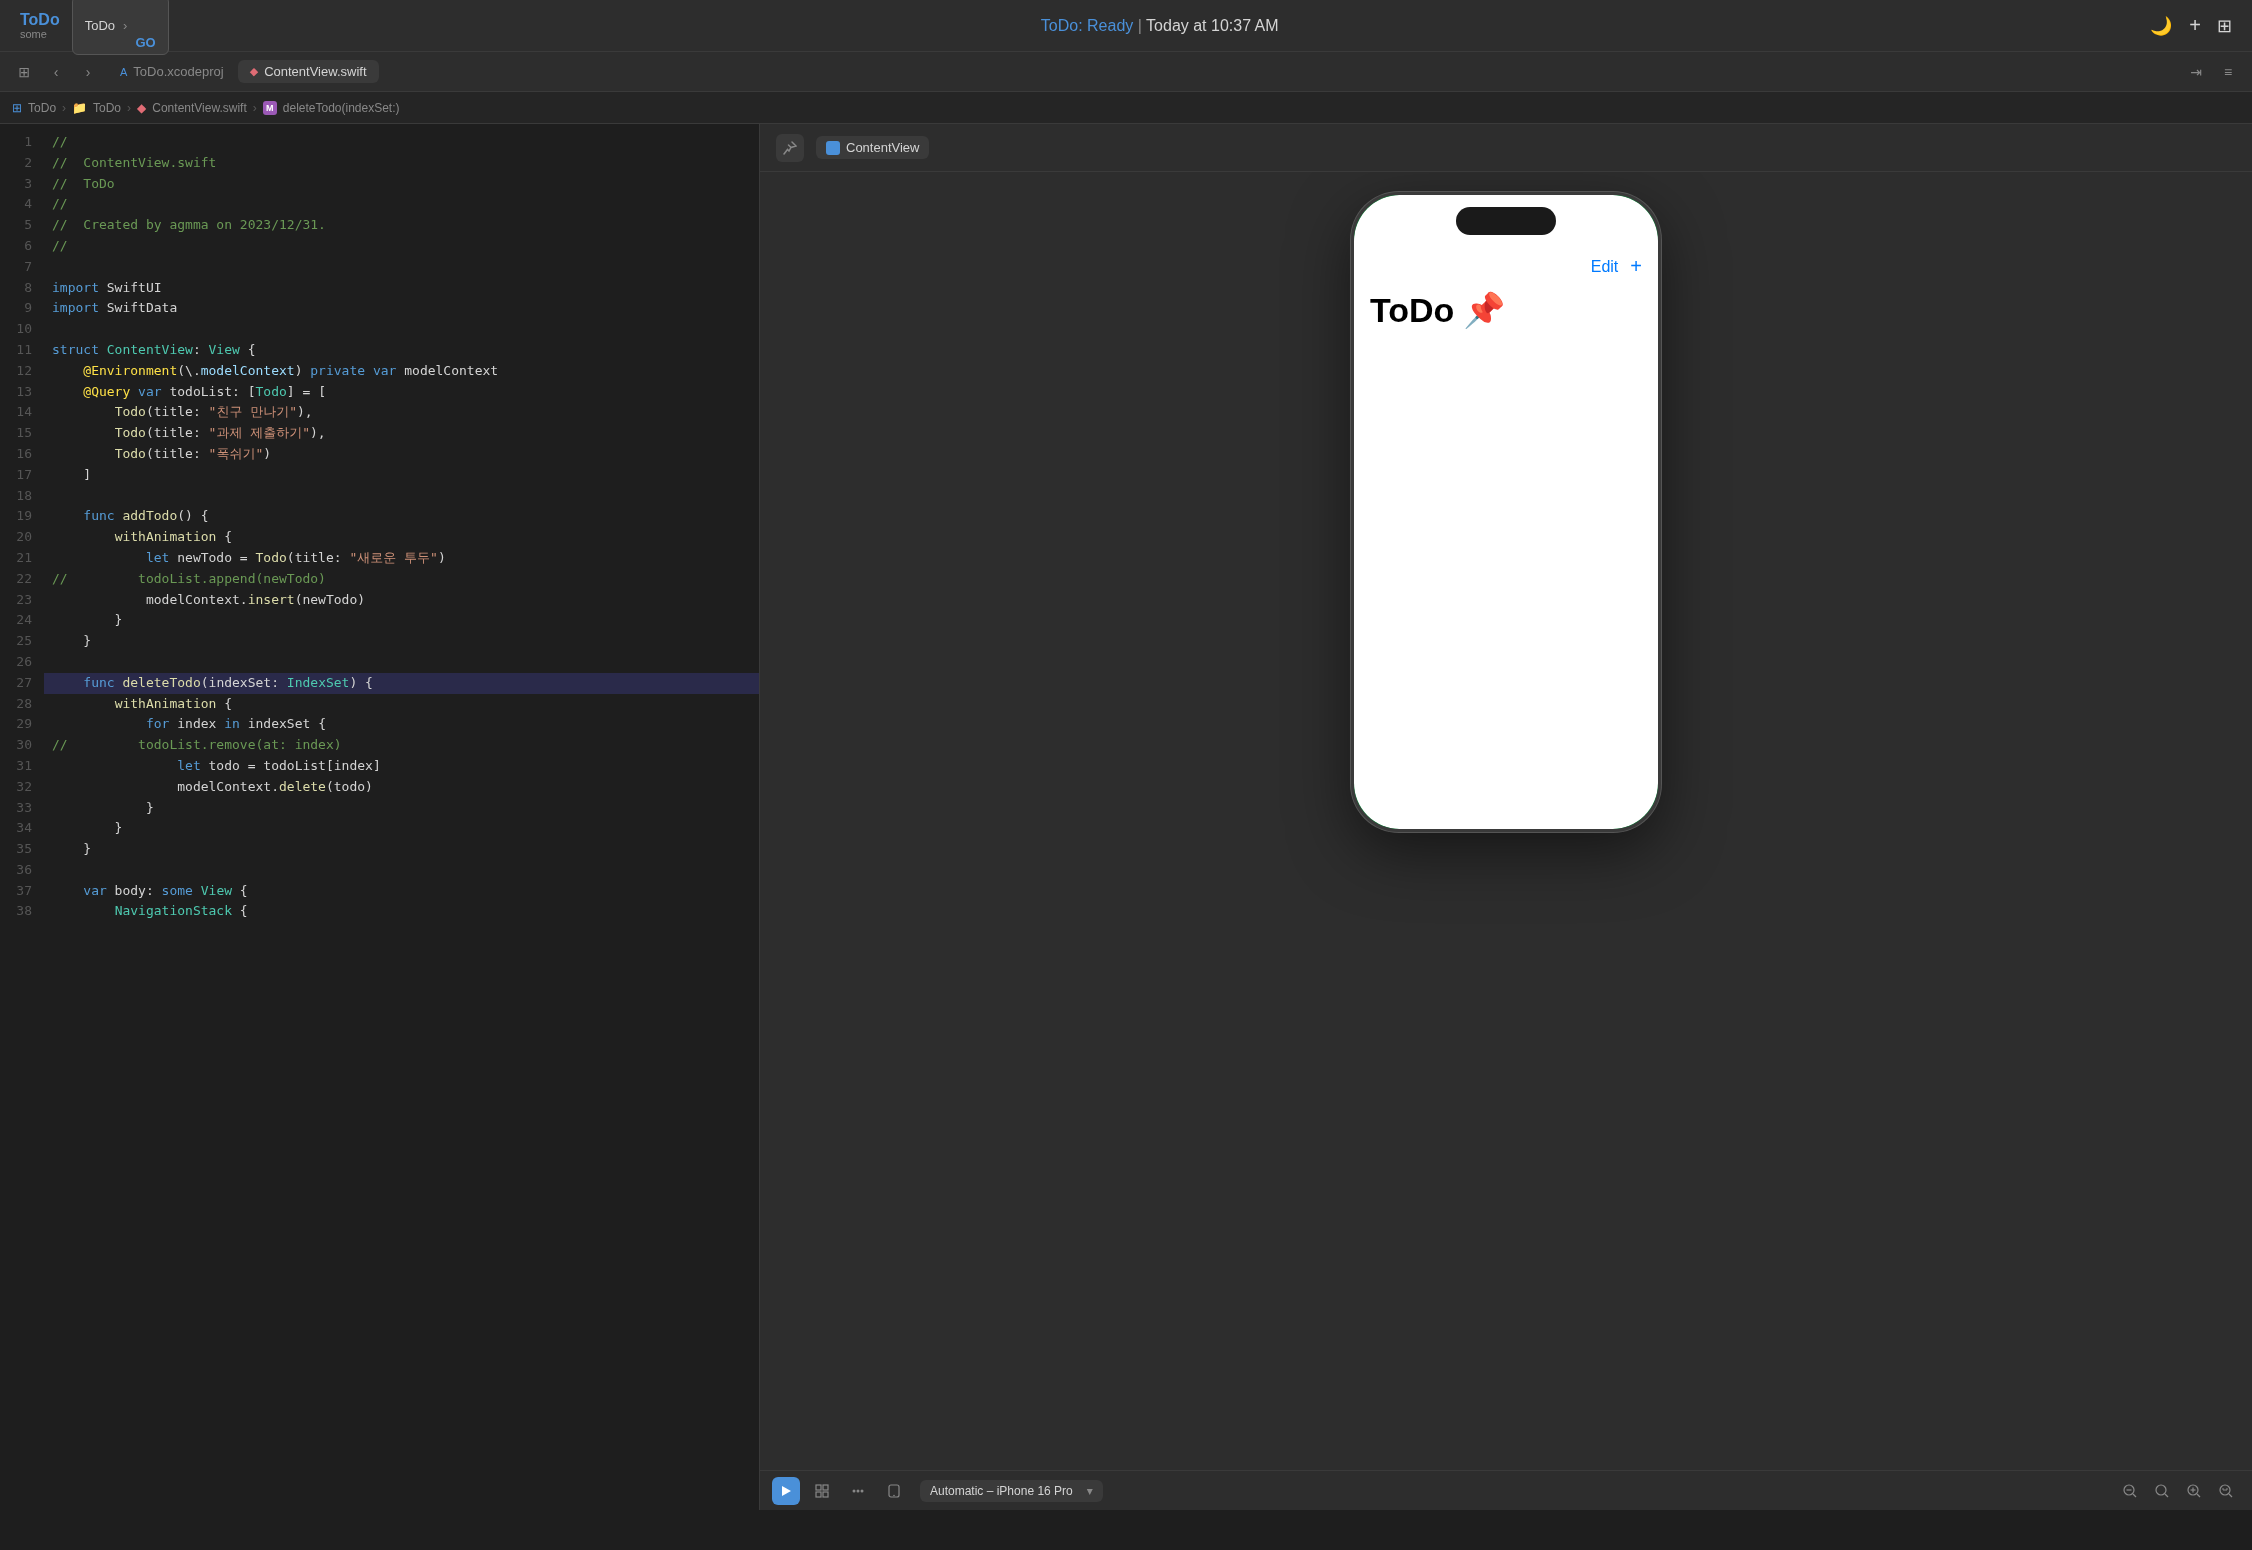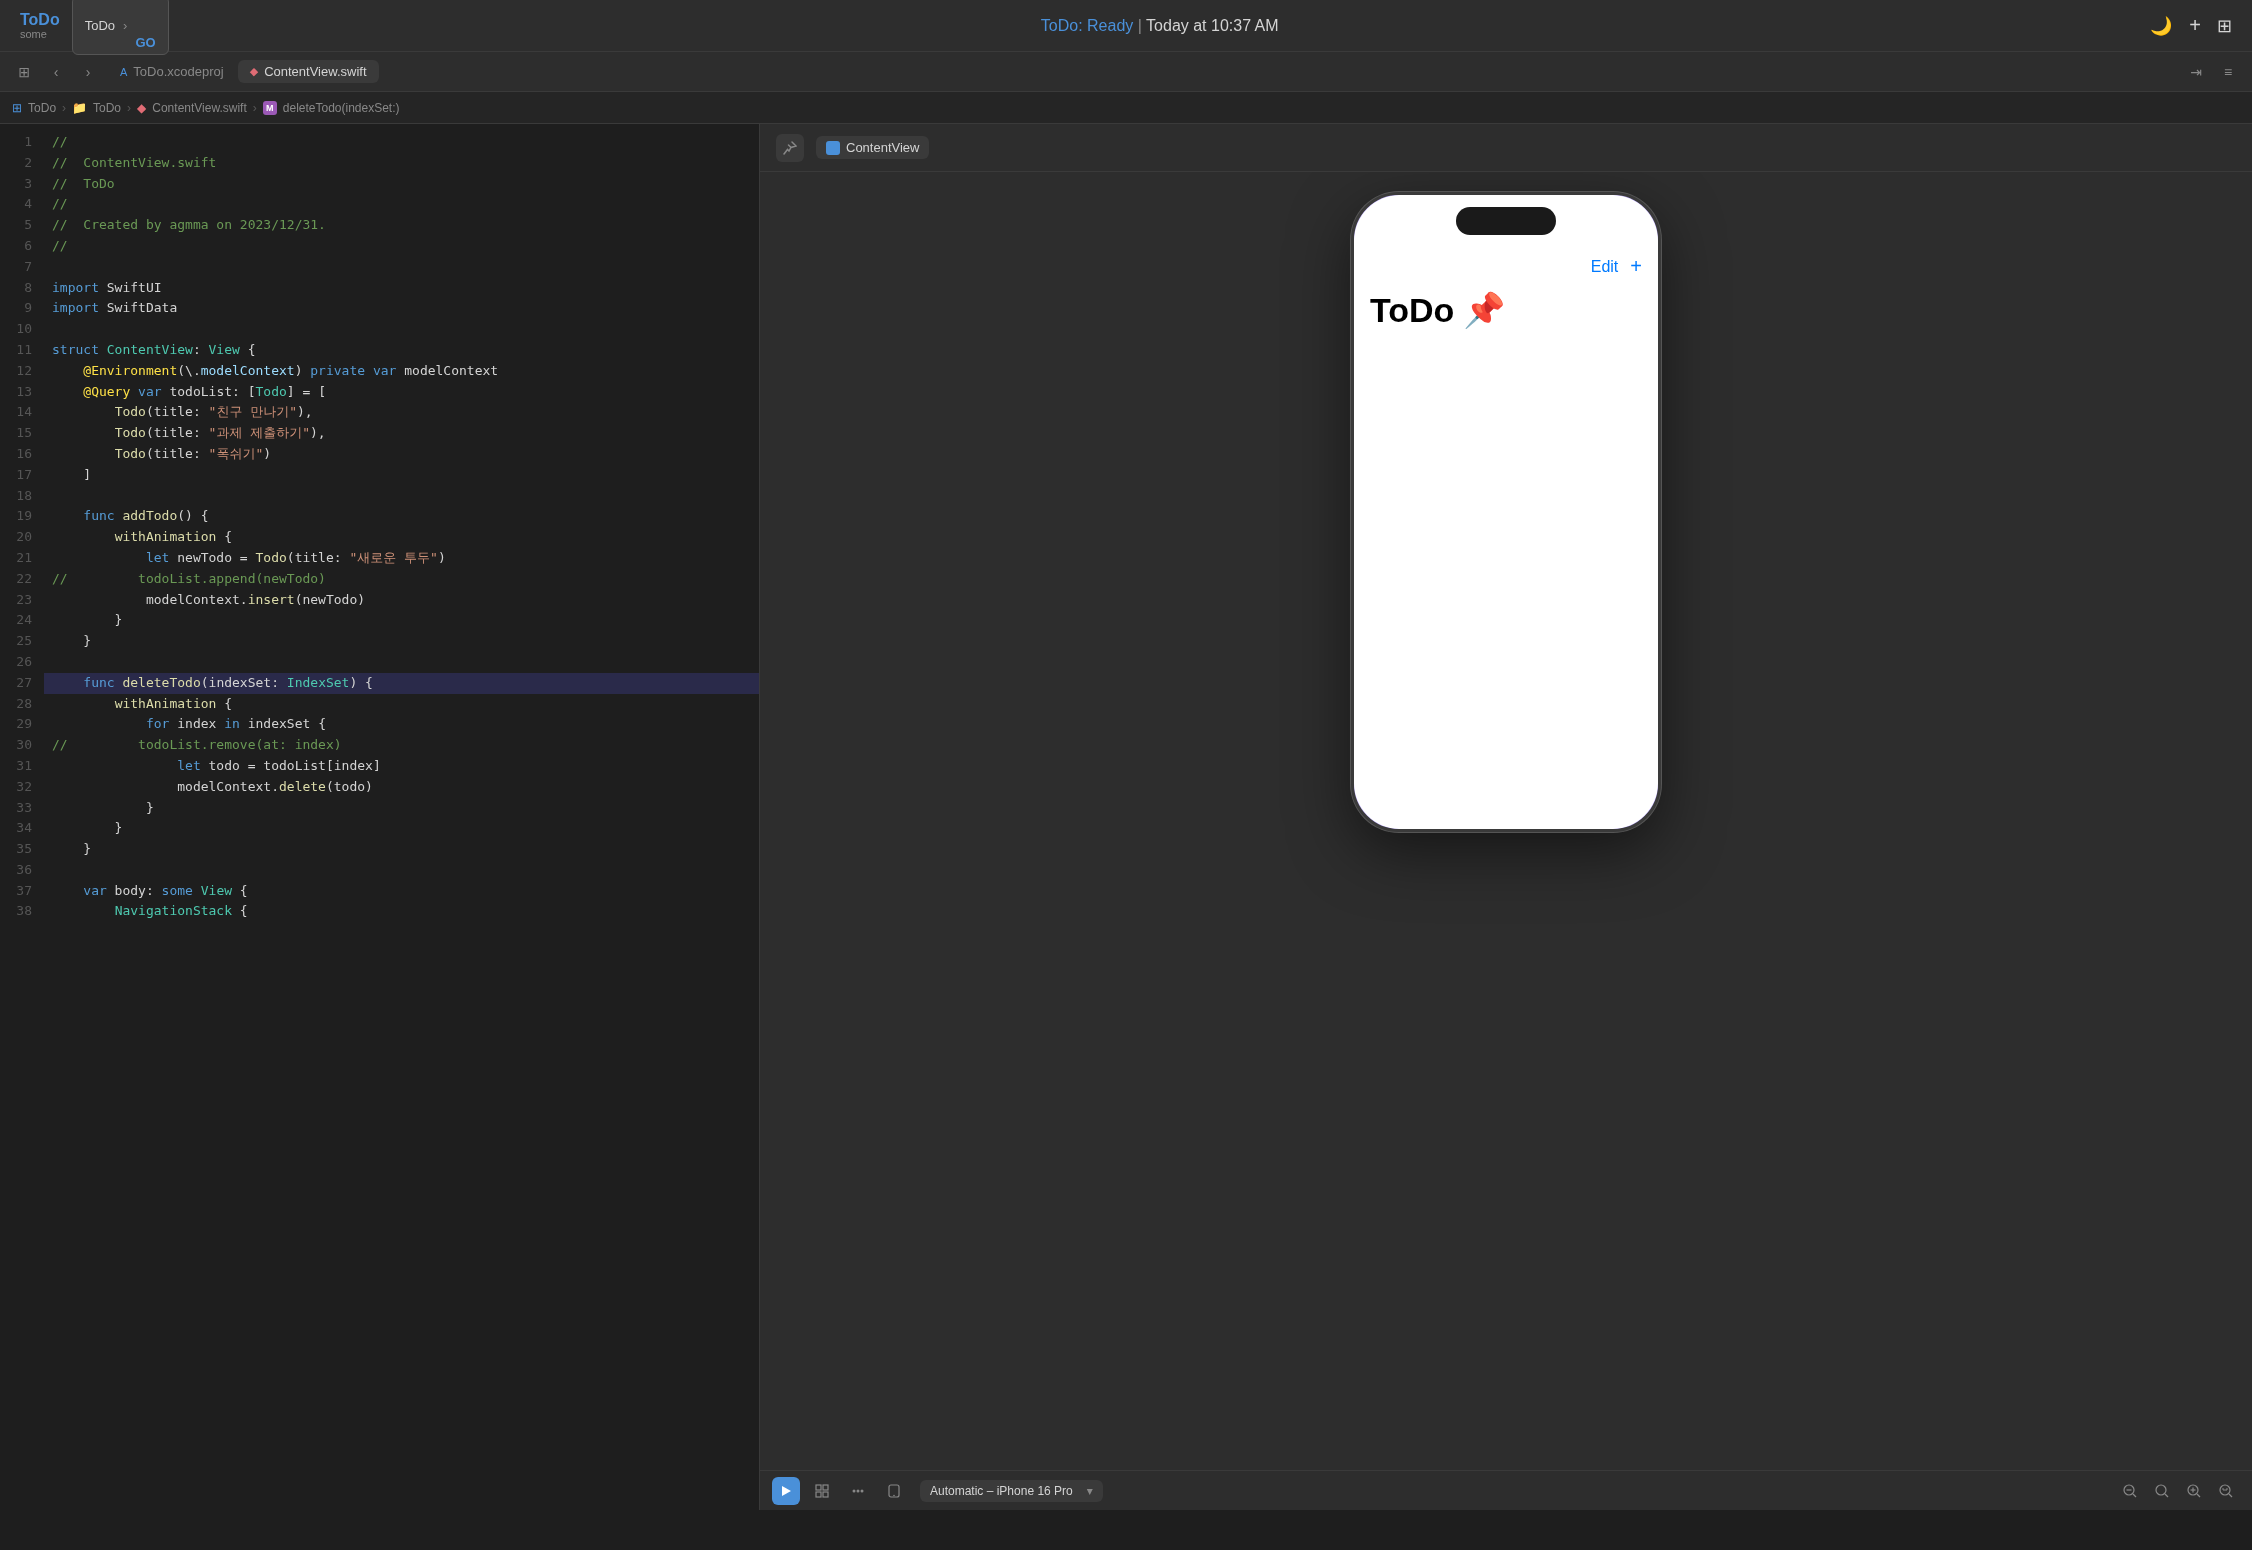--- a/index.html
+++ b/index.html
@@ -258,21 +258,21 @@
       align-items: flex-start;
       justify-content: center;
       padding: 20px 0;
       overflow: hidden;
     }
 
     
     .iphone-mockup {
       width: 310px;
       height: 640px;
-      background: #c4b5fd;
+      background: #15803d;
       border-radius: 48px;
       border: 3px solid #3a3a3a;
       position: relative;
       box-shadow: 0 0 0 1px #555, 0 20px 60px rgba(0,0,0,0.5);
       overflow: hidden;
     }
     .iphone-screen {
       position: absolute;
       top: 0; left: 0; right: 0; bottom: 0;
       background: white;

